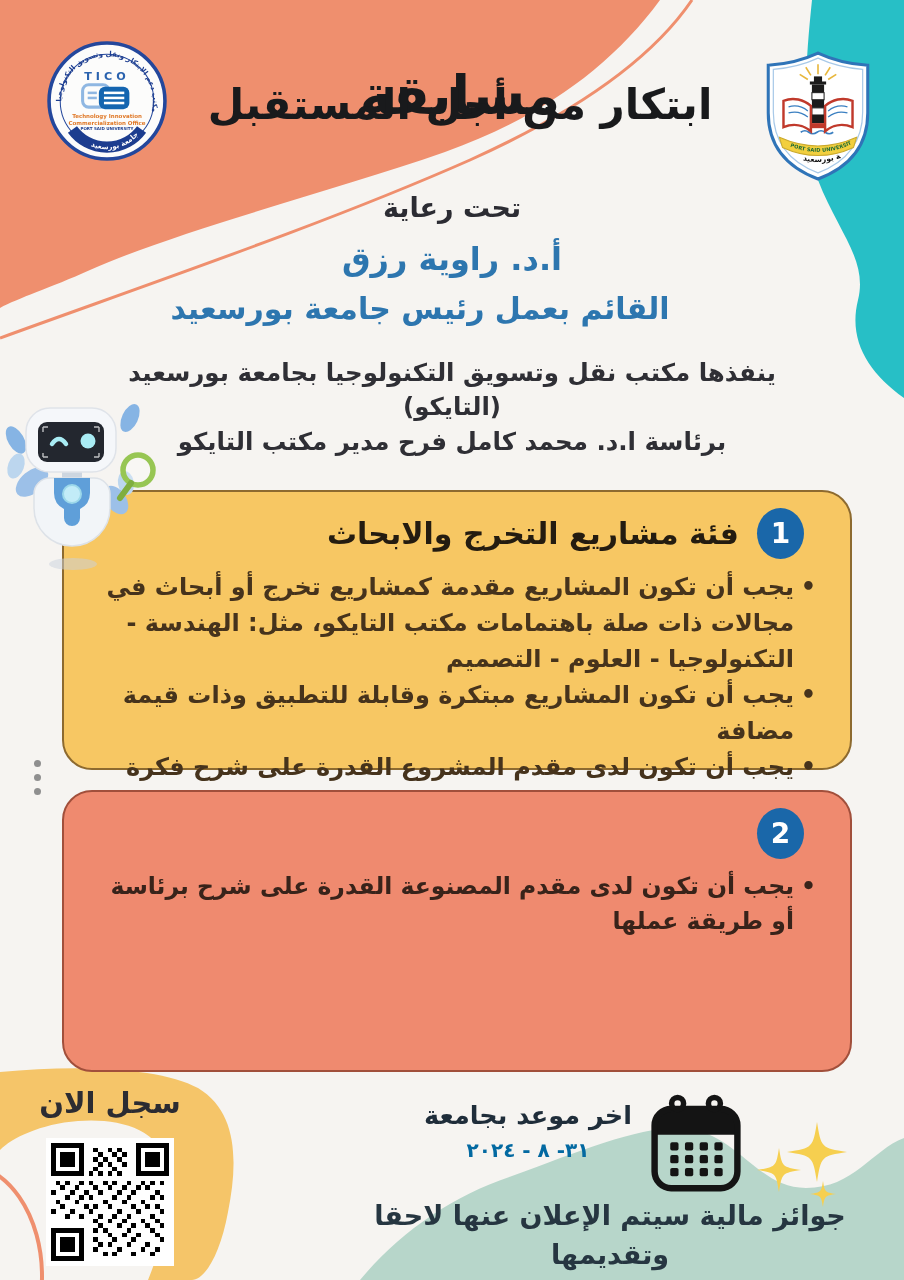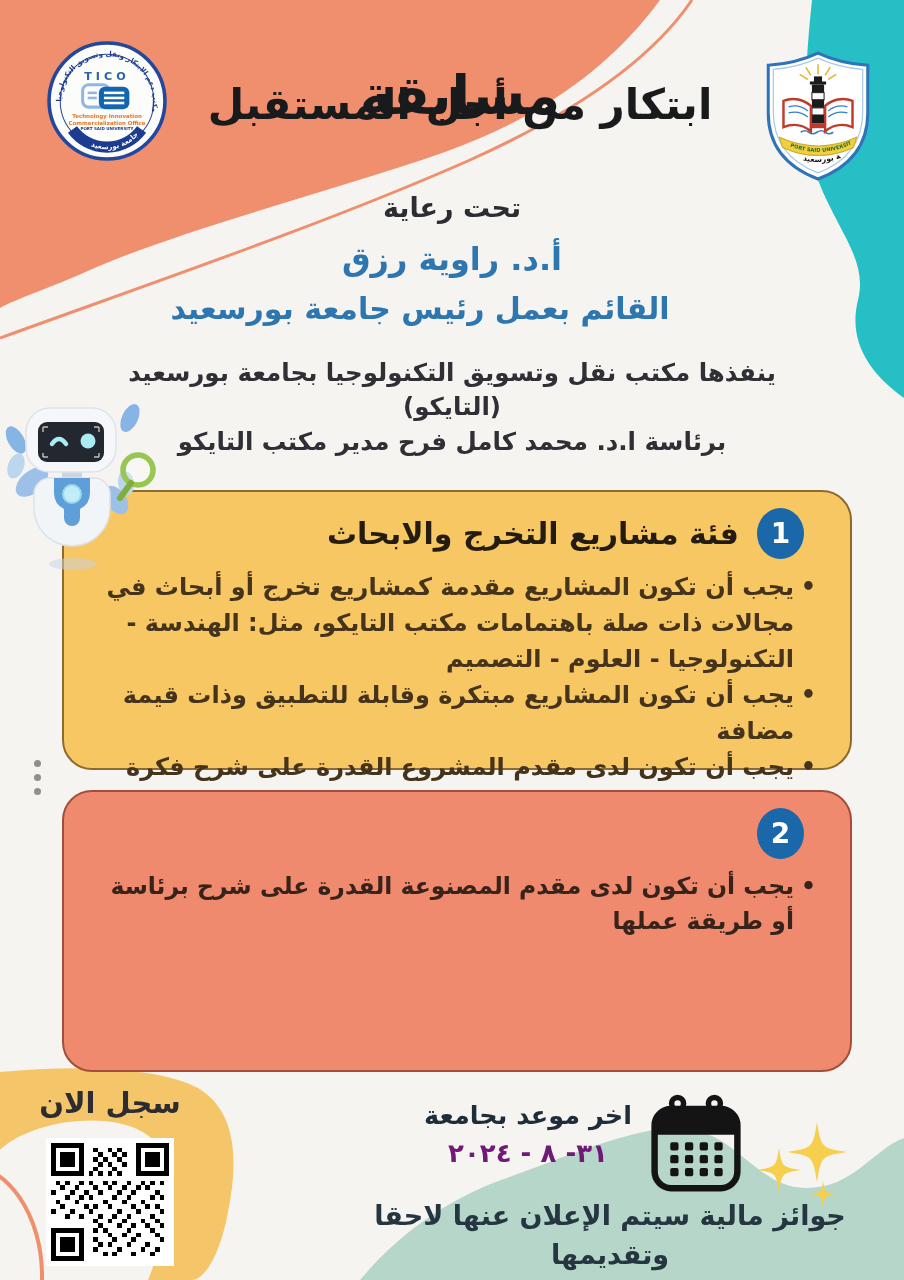--- a/index.html
+++ b/index.html
@@ -35,21 +35,21 @@
   .bullets li { position:relative; padding-right:22px; font-weight:bold; }
   .bullets li::before { content:"•"; position:absolute; right:0; top:0; }
   .card1 .bullets li { font-size:24px; line-height:1.5; color:#46331c; }
   .card2 .bullets li { font-size:23.5px; line-height:1.47; color:#38231a; }
   .dots-col { left:34px; top:760px; z-index:2; display:flex; flex-direction:column; gap:7px; }
   .dots-col span { width:7px; height:7px; border-radius:50%; background:#8f8f8f; }
   .register-label { left:30px; top:1086px; width:160px; font-size:29px; color:#2c2c32; z-index:4; }
   .qr-box { left:46px; top:1138px; width:128px; height:128px; background:#fff; padding:5px; box-sizing:border-box; z-index:4; }
   .deadline { left:408px; top:1100px; width:240px; z-index:4; direction:rtl; }
   .deadline .lbl  { font-size:25.5px; color:#1f2d3a; }
-  .deadline .date { font-size:26px; color:#701a75; letter-spacing:1px; margin-top:8px; }
+  .deadline .date { font-size:20px; color:#0369a1; letter-spacing:1px; margin-top:8px; }
   .calendar { left:650px; top:1094px; z-index:4; }
   .prizes { left:330px; top:1196px; width:560px; font-size:27px; color:#263641; line-height:1.45; direction:rtl; z-index:4; }
   .robot { left:-2px; top:382px; z-index:5; }
 </style>
 </head>
 <body>
 
 <div class="poster">
 
   <svg class="abs bg-svg" width="904" height="1280" viewBox="0 0 904 1280">

